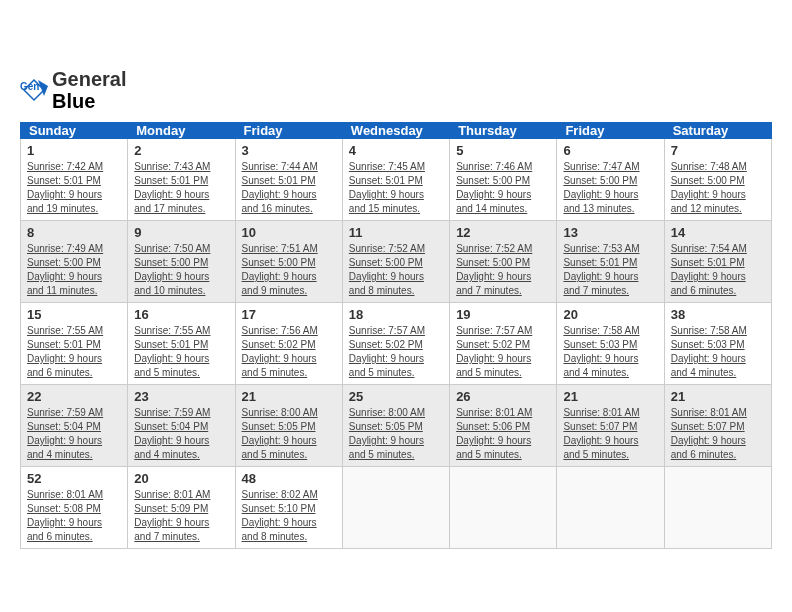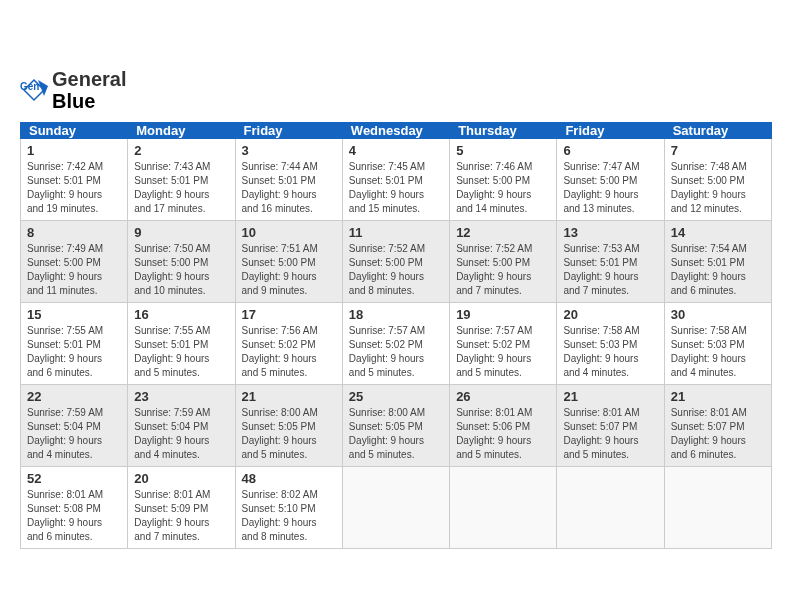--- a/index.html
+++ b/index.html
@@ -73,20 +73,21 @@
       font-size: 13px;
       font-weight: bold;
       color: #333;
       display: block;
       margin-bottom: 2px;
     }
     .day-info {
       font-size: 10px;
       color: #444;
       line-height: 1.4;
+      text-decoration: underline;
     }
     .empty-cell {
       background: #f9f9f9 !important;
     }
     .calendar tbody tr:nth-child(odd) td {
       background: #fff;
     }
     .calendar tbody tr:nth-child(even) td {
       background: #ebebeb;
     }
@@ -202,21 +203,21 @@
         </td>
         <td>
           <span class="day-num">19</span>
           <div class="day-info">Sunrise: 7:57 AM<br>Sunset: 5:02 PM<br>Daylight: 9 hours and 5 minutes.</div>
         </td>
         <td>
           <span class="day-num">20</span>
           <div class="day-info">Sunrise: 7:58 AM<br>Sunset: 5:03 PM<br>Daylight: 9 hours and 4 minutes.</div>
         </td>
         <td>
-          <span class="day-num">30</span>
+          <span class="day-num">38</span>
           <div class="day-info">Sunrise: 7:58 AM<br>Sunset: 5:03 PM<br>Daylight: 9 hours and 4 minutes.</div>
         </td>
       </tr>
       <tr>
         <td>
           <span class="day-num">22</span>
           <div class="day-info">Sunrise: 7:59 AM<br>Sunset: 5:04 PM<br>Daylight: 9 hours and 4 minutes.</div>
         </td>
         <td>
           <span class="day-num">23</span>

